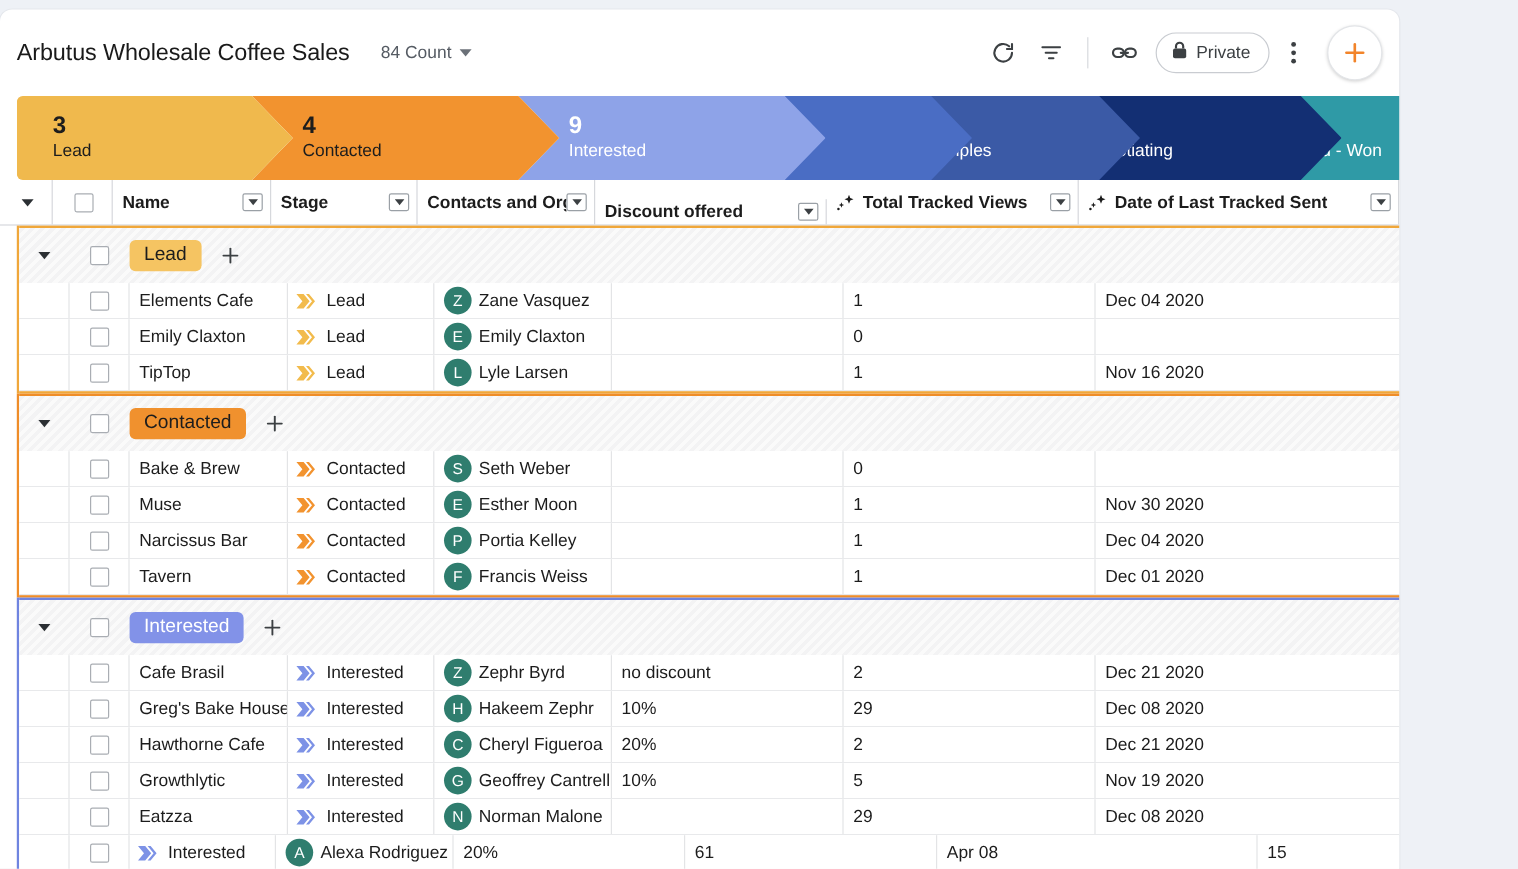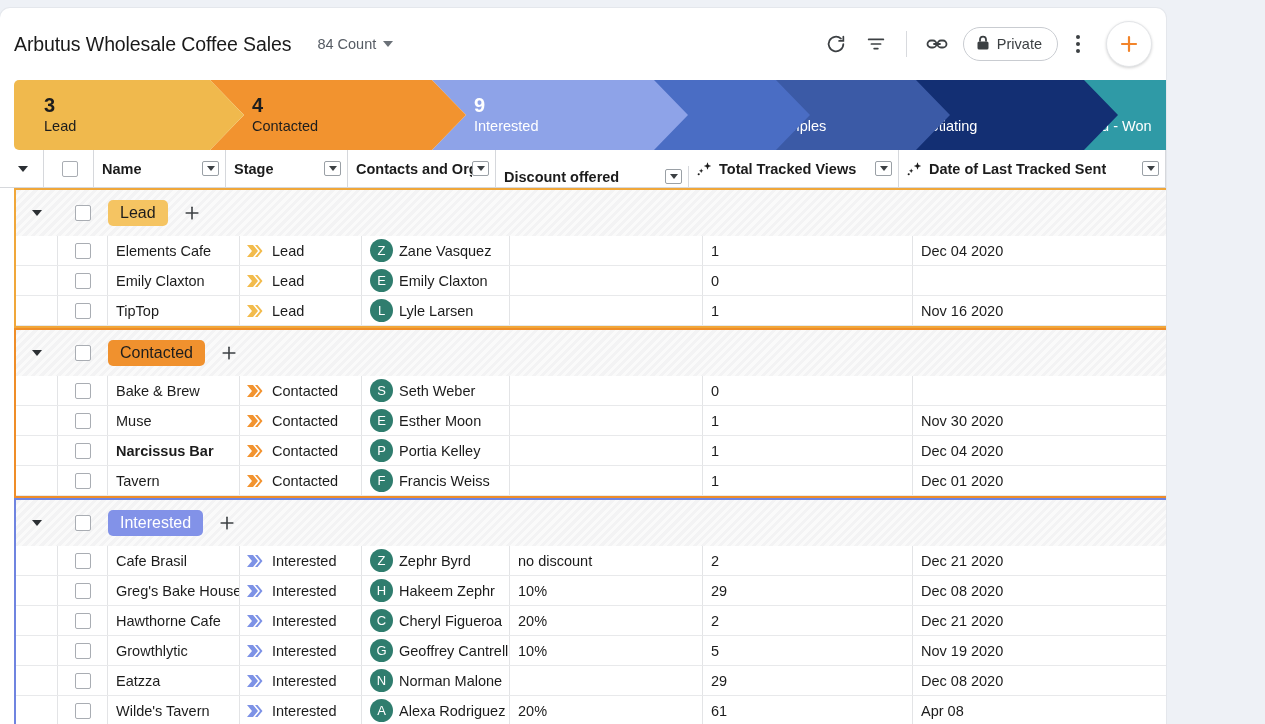--- a/index.html
+++ b/index.html
@@ -590,21 +590,21 @@
             </div>
             <div class="cell nb" style="width: 99px;">
               <span>5</span>
             </div>
           </div>
           <div class="row">
             <div class="cell" style="width: 42px;"></div>
             <div class="cell" style="width: 50px; padding: 0px;">
               <span class="chk"></span>
             </div>
-            <div class="cell" style="width: 132px; font-weight: bold;">
+            <div class="cell" style="width: 132px;">
               <span>Narcissus Bar</span>
             </div>
             <div class="cell stage-cell" style="width: 122px;">
               <svg class="stage-arrow" width="18" height="14" viewBox="0 0 18 14">
                 <path d="M1 1h6l5 6-5 6H1l5-6z" fill="#f2932f"></path>
                 <path d="M9 1h2.5l5 6-5 6H9l5-6z" fill="#f2932f"></path>
               </svg>
               <span>Contacted</span>
             </div>
             <div class="cell" style="width: 148px;">
@@ -835,23 +835,20 @@
             </div>
             <div class="cell nb" style="width: 99px;">
               <span>2</span>
             </div>
           </div>
           <div class="row">
             <div class="cell" style="width: 42px;"></div>
             <div class="cell" style="width: 50px; padding: 0px;">
               <span class="chk"></span>
             </div>
-            <div class="cell" style="width: 132px;">
-              <span>Wilde's Tavern</span>
-            </div>
             <div class="cell stage-cell" style="width: 122px;">
               <svg class="stage-arrow" width="18" height="14" viewBox="0 0 18 14">
                 <path d="M1 1h6l5 6-5 6H1l5-6z" fill="#7d92e6"></path>
                 <path d="M9 1h2.5l5 6-5 6H9l5-6z" fill="#7d92e6"></path>
               </svg>
               <span>Interested</span>
             </div>
             <div class="cell" style="width: 148px;">
               <span class="avatar">A</span>
               <span>Alexa Rodriguez</span>

